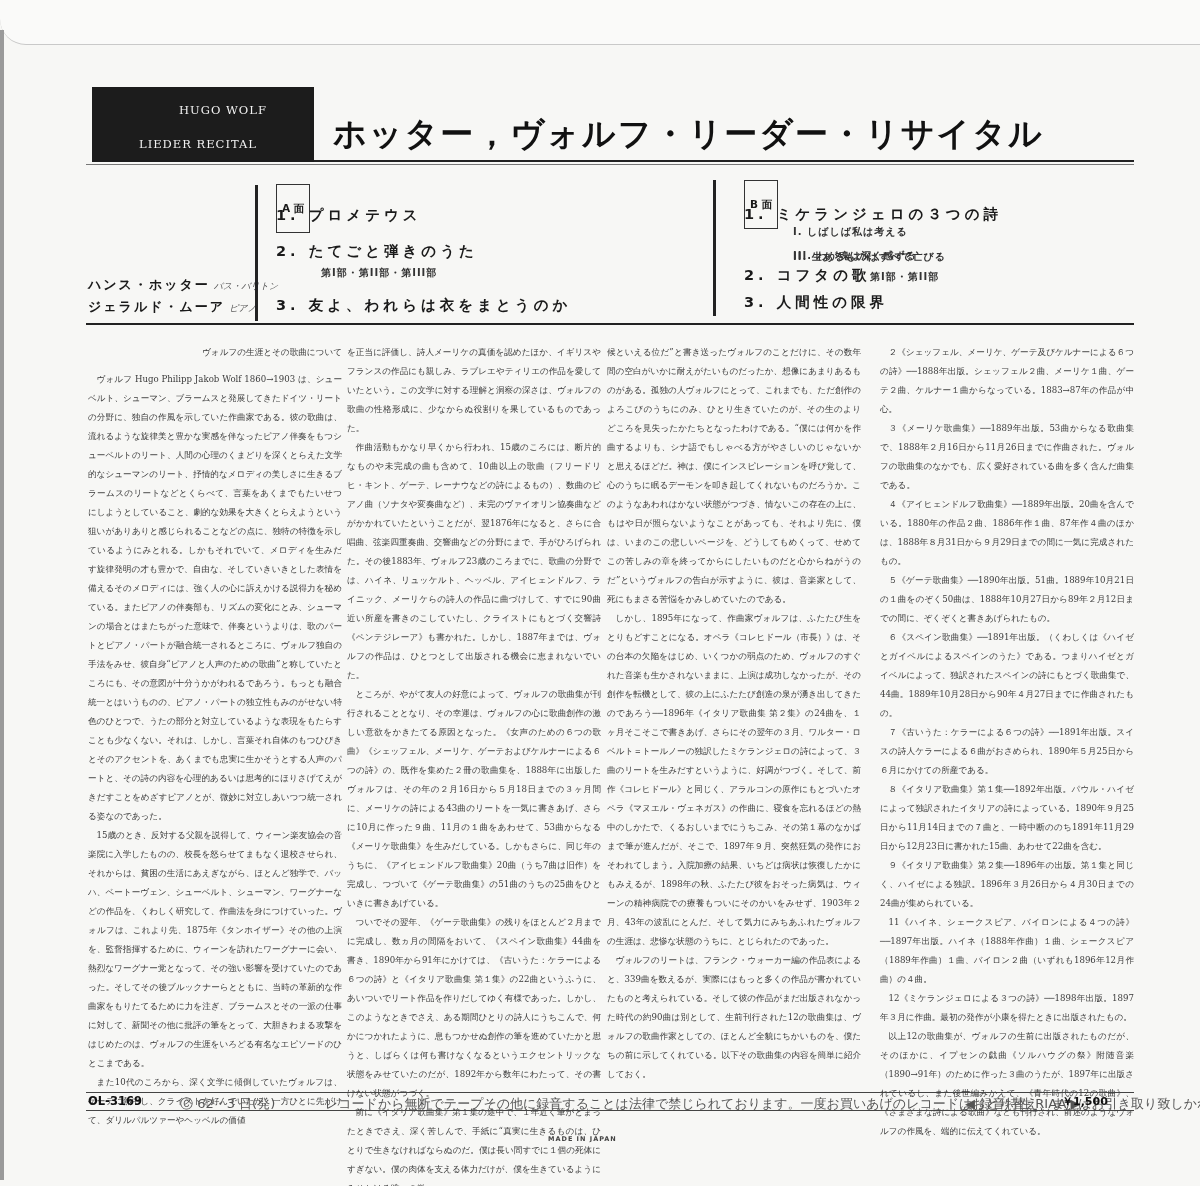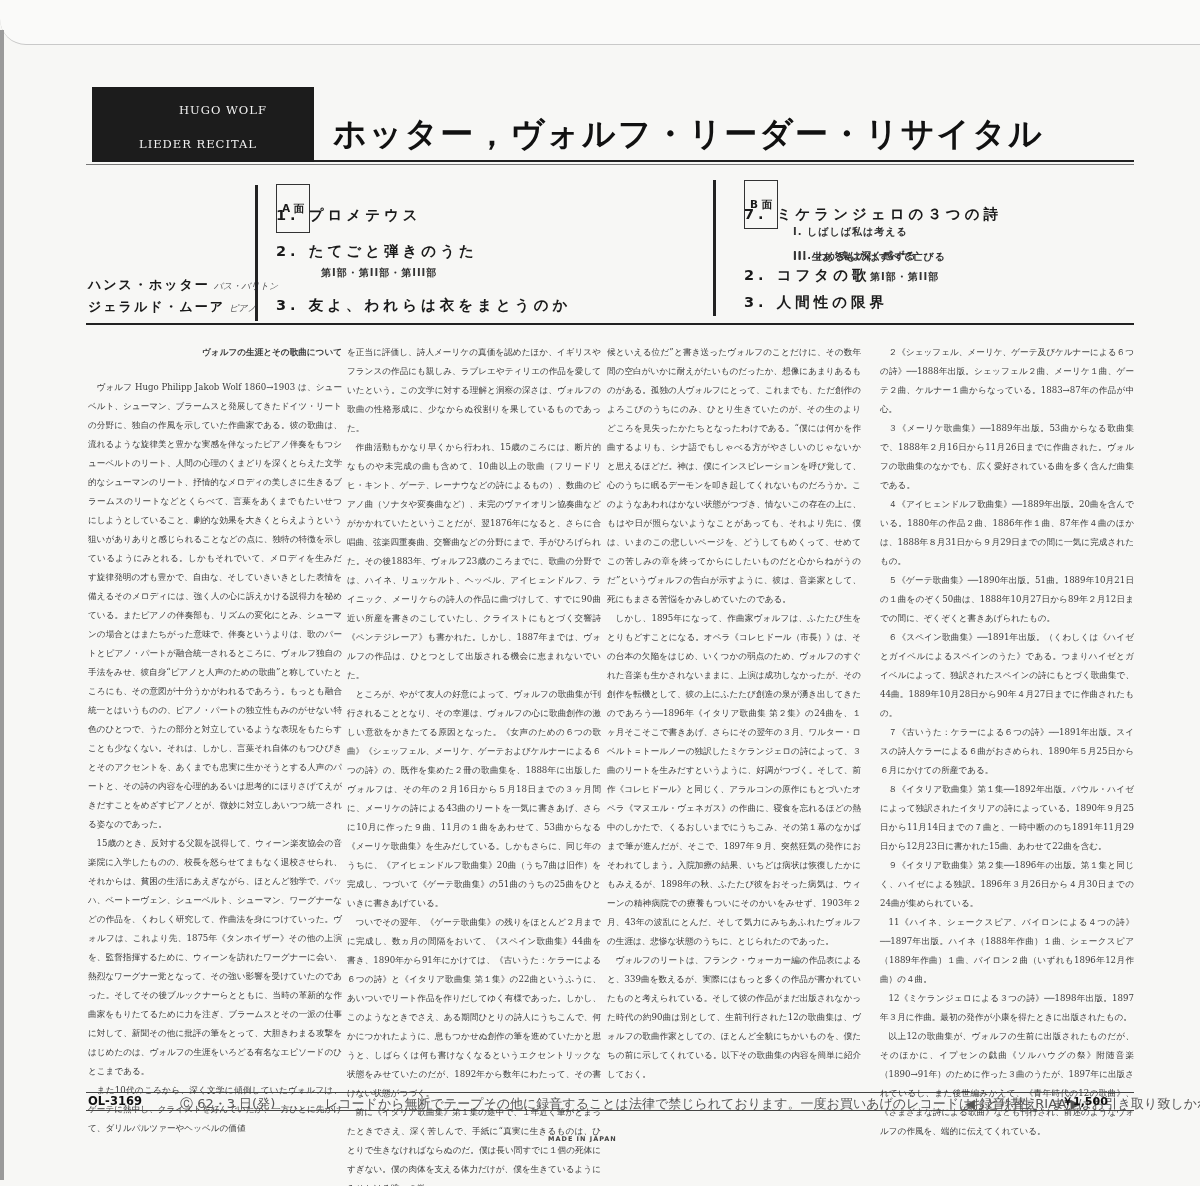--- a/index.html
+++ b/index.html
@@ -45,21 +45,21 @@
   .performer { position:absolute; font-weight:bold; font-size:13px; letter-spacing:2px; white-space:nowrap; }
   .performer .role { font-size:9px; font-weight:normal; font-style:italic; letter-spacing:0; color:#555; margin-left:4px; }
 
   .rule.r3 { left:86px; top:323px; width:1048px; height:2px; }
 
   .col {
     position:absolute; top:343px; width:254px; font-family:"DejaVu Serif", serif;
     font-size:8.6px; line-height:19px; color:#3a3a3a; text-align:justify;
   }
   .col p { margin:0; text-indent:1em; }
-  .col .heading { text-align:right; text-indent:0; margin-bottom:16px;font-weight:bold; }
+  .col .heading { text-align:right; text-indent:0; margin-bottom:8px; }
   .c1 { left:88px; } .c2 { left:347px; } .c3 { left:607px; } .c4 { left:880px; }
 
   .rule.r4 { left:86px; top:1092px; width:1048px; height:1px; background:#444; }
   .rule.r5 { left:86px; top:1110px; width:1048px; height:1px; background:#444; }
   .footer { position:absolute; top:1095px; font-size:13px; white-space:nowrap; color:#555; }
   .catno { left:88px; top:1094px; font-weight:bold; font-size:11.5px; color:#111; }
   .copy { left:180px; }
   .notice { left:325px; }
   .riaa { left:965px; }
   .price { left:1062px; top:1094px; font-weight:bold; font-size:11px; color:#111; }
@@ -88,21 +88,21 @@
 
 <div class="vbar v1"></div>
 <div class="side-label side-a">A 面</div>
 <div class="track" style="left:276px;top:206px;">1. プロメテウス</div>
 <div class="track" style="left:276px;top:242px;">2. たてごと弾きのうた</div>
 <div class="sub" style="left:321px;top:266px;">第I部・第II部・第III部</div>
 <div class="track" style="left:276px;top:296px;">3. 友よ、われらは衣をまとうのか</div>
 
 <div class="vbar v2"></div>
 <div class="side-label side-b">B 面</div>
-<div class="track" style="left:744px;top:205px;">7. ミケランジェロの３つの詩</div>
+<div class="track" style="left:744px;top:205px;">1. ミケランジェロの３つの詩</div>
 <div class="sub" style="left:793px;top:225px;">I. しばしば私は考える</div>
 <div class="sub" style="left:793px;top:250px;">II. 生あるものはすべて亡びる</div>
 <div class="sub" style="left:793px;top:249px;">III. わが魂は深く感ずる</div>
 <div class="track" style="left:744px;top:266px;">2. コフタの歌</div>
 <div class="sub" style="left:870px;top:270px;">第I部・第II部</div>
 <div class="track" style="left:744px;top:293px;">3. 人間性の限界</div>
 
 <div class="rule r3"></div>
 
 <div class="col c1">

